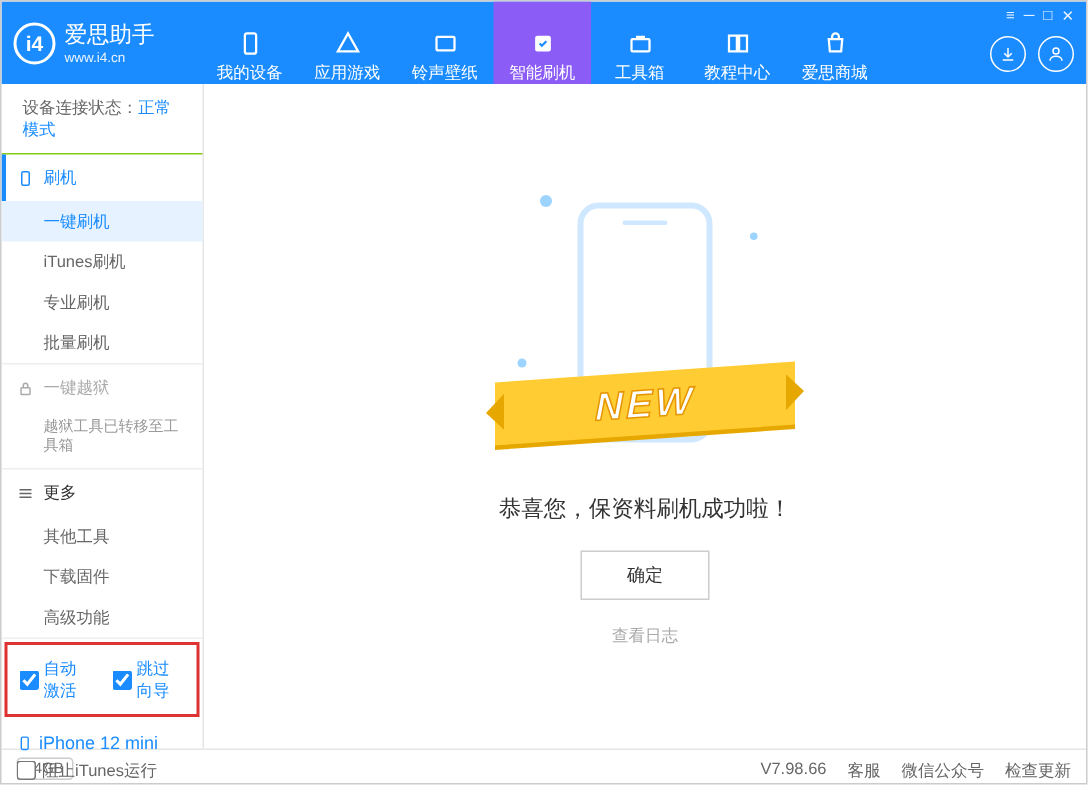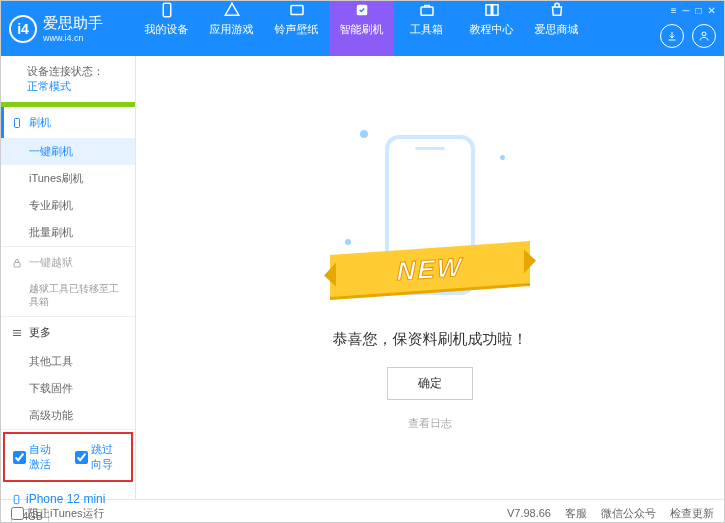--- a/index.html
+++ b/index.html
@@ -4,29 +4,29 @@
 <style>
 *{margin:0;padding:0;box-sizing:border-box;font-family:"Microsoft YaHei",sans-serif}
 body{background:#fff;width:725px;height:523px;overflow:hidden;border:1px solid #ccc}
 .header{background:#1a8cff;height:55px;display:flex;align-items:center;padding:0 8px;color:#fff;position:relative}
 .logo-area{display:flex;align-items:center;gap:6px;width:125px}
 .logo-circle{width:28px;height:28px;border:2px solid #fff;border-radius:50%;display:flex;align-items:center;justify-content:center;font-weight:bold;font-size:14px}
 .logo-text{display:flex;flex-direction:column}
 .logo-title{font-size:15px;font-weight:normal}
 .logo-sub{font-size:9px;opacity:.9}
 .nav{display:flex;flex:1}
-.nav-item{display:flex;flex-direction:column;align-items:center;justify-content:flex-start;width:65px;height:55px;cursor:pointer;font-size:11px;gap:3px}
+.nav-item{display:flex;flex-direction:column;align-items:center;justify-content:flex-end;width:65px;height:55px;cursor:pointer;font-size:11px;gap:3px}
 .nav-item.active{background:#8b5cf6}
 .nav-icon{width:18px;height:18px}
 .header-right{position:absolute;right:8px;top:4px;display:flex;gap:6px;font-size:10px}
 .header-btns{position:absolute;right:8px;bottom:8px;display:flex;gap:8px}
 .circle-btn{width:24px;height:24px;border:1.5px solid #fff;border-radius:50%;display:flex;align-items:center;justify-content:center;cursor:pointer}
 .body{display:flex;height:443px}
 .sidebar{width:135px;border-right:1px solid #e5e5e5;display:flex;flex-direction:column;font-size:11px}
-.conn-status{padding:8px 26px;color:#666;border-bottom:5px solid #84cc16}
+.conn-status{padding:8px 14px;color:#666;border-bottom:1px solid #84cc16}
 .conn-status .v{color:#1a8cff}
 .side-section{border-bottom:1px solid #eee}
 .side-head{padding:8px 10px;display:flex;align-items:center;gap:6px;color:#333;cursor:pointer}
 .side-head.blue{color:#1a8cff;border-left:3px solid #1a8cff;padding-left:7px}
 .side-item{padding:6px 10px 6px 28px;color:#666;cursor:pointer}
 .side-item.active{background:#e6f2ff;color:#1a8cff}
 .side-note{padding:4px 10px 8px 28px;color:#999;font-size:10px;line-height:1.3}
 .checkboxes{padding:8px;display:flex;gap:14px;align-items:center;border:2px solid #d33;margin:2px}
 .cb{display:flex;align-items:center;gap:3px;color:#1a8cff;font-size:11px}
 .cb input{accent-color:#1a8cff}

